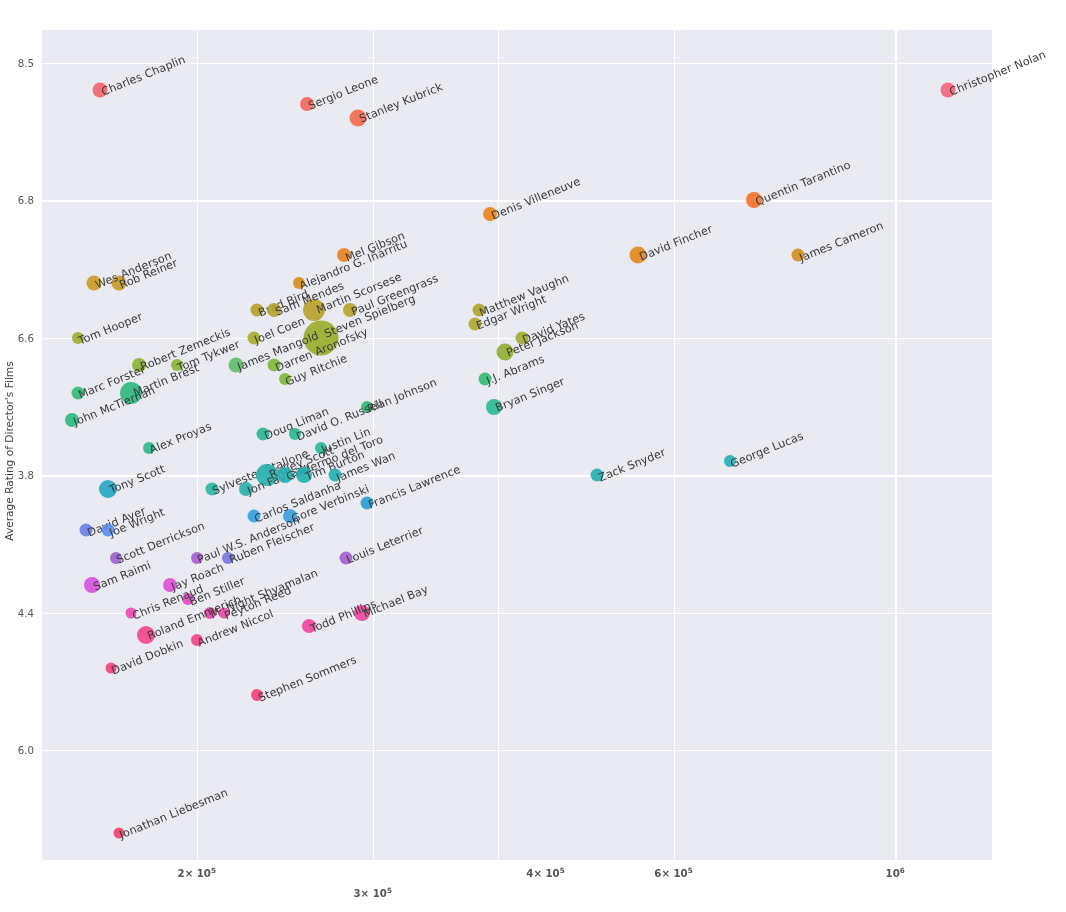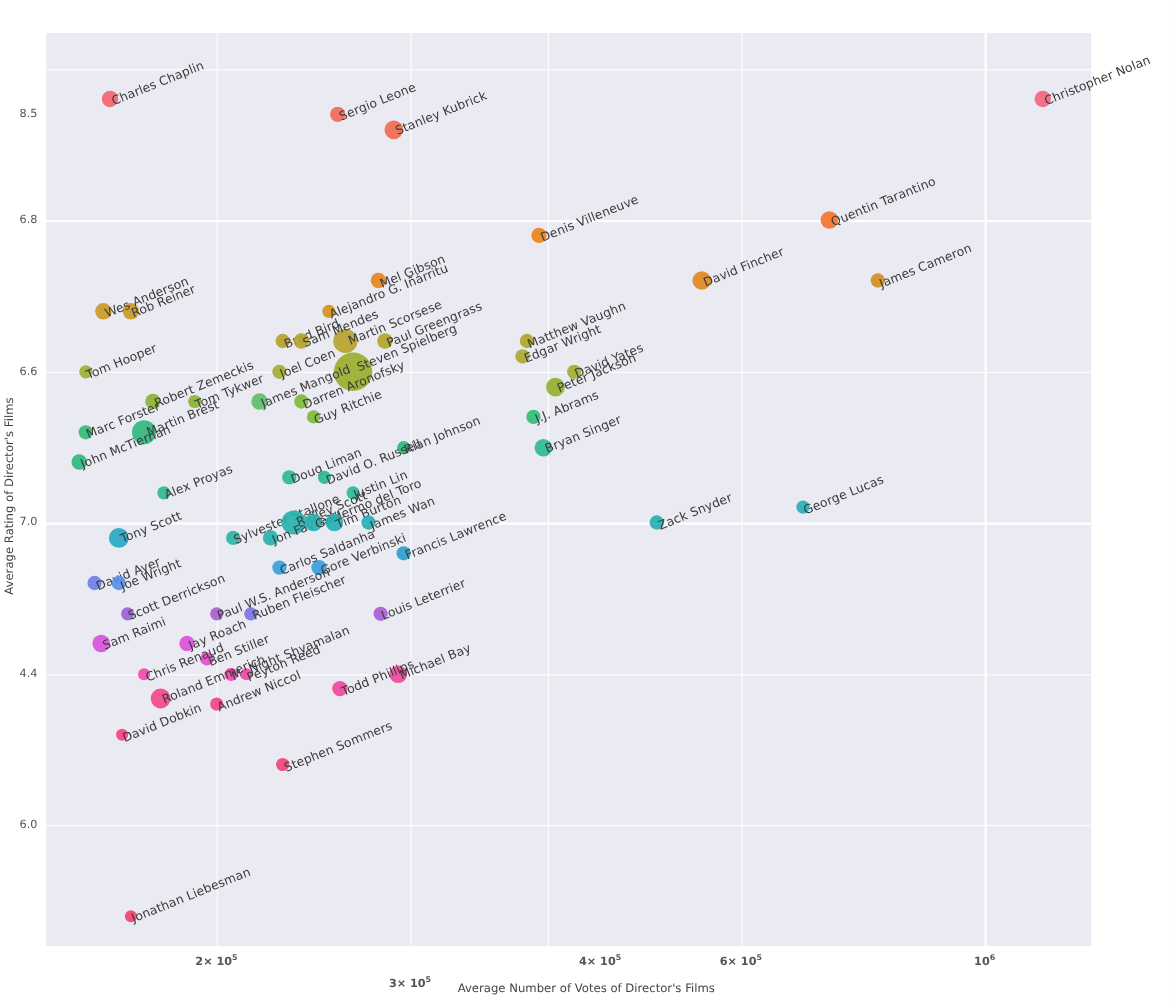--- a/index.html
+++ b/index.html
@@ -261,27 +261,26 @@
       <div class="plabel" style="left: 70.0343px; top: 634.591px;">David Dobkin</div>
       <div class="point" title="Stephen Sommers" style="left: 215.422px; top: 665.099px; width: 12px; height: 12px; background: rgb(244, 67, 122);"></div>
       <div class="plabel" style="left: 216.922px; top: 661.799px;">Stephen Sommers</div>
       <div class="point" title="Jonathan Liebesman" style="left: 76.5254px; top: 802.517px; width: 11px; height: 11px; background: rgb(245, 66, 112);"></div>
       <div class="plabel" style="left: 77.9004px; top: 799.492px;">Jonathan Liebesman</div>
     </div>
 
   <div class="ytick-wrap">
       <div class="ytick-item" style="top: 750.066px;">6.0</div>
       <div class="ytick-item" style="top: 612.649px;">4.4</div>
-      <div class="ytick-item" style="top: 475.232px;">7.0</div>
+      <div class="ytick-item" style="top: 475.232px;">3.8</div>
       <div class="ytick-item" style="top: 337.815px;">6.6</div>
       <div class="ytick-item" style="top: 200.397px;">6.8</div>
-      <div class="ytick-item" style="top: 62.9801px; margin-top: 41px;">8.5</div>
+      <div class="ytick-item" style="top: 62.9801px;">8.5</div>
       <div class="xtick-item" style="left: 196.775px;">2× 10<sup>5</sup></div>
       <div class="xtick-item" style="left: 372.721px; margin-top: 20px;">3× 10<sup>5</sup></div>
       <div class="xtick-item" style="left: 497.557px; margin-left: 48px;">4× 10<sup>5</sup></div>
       <div class="xtick-item" style="left: 673.503px;">6× 10<sup>5</sup></div>
       <div class="xtick-item" style="left: 895.17px;">10<sup>6</sup></div>
     </div>
 
-  <div id="xlabel">Average Number of Votes of Director's Films</div>
   <div id="ylabel">Average Rating of Director's Films</div>
 
 </div>
 
 </body></html>

